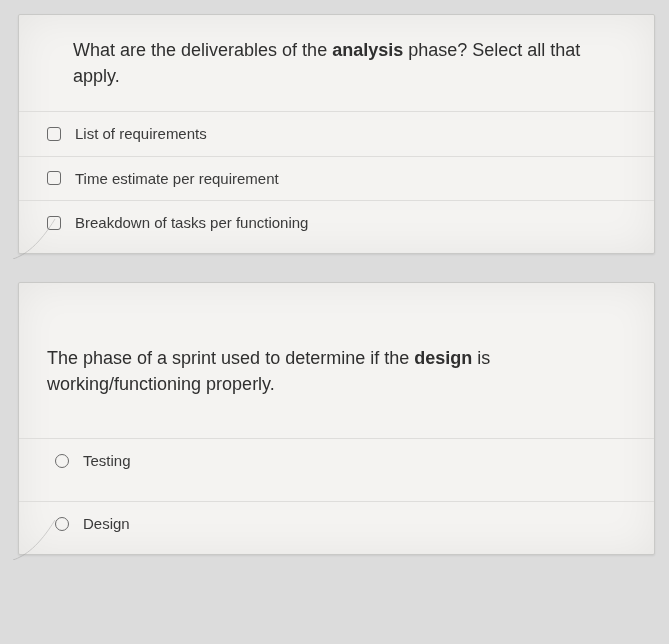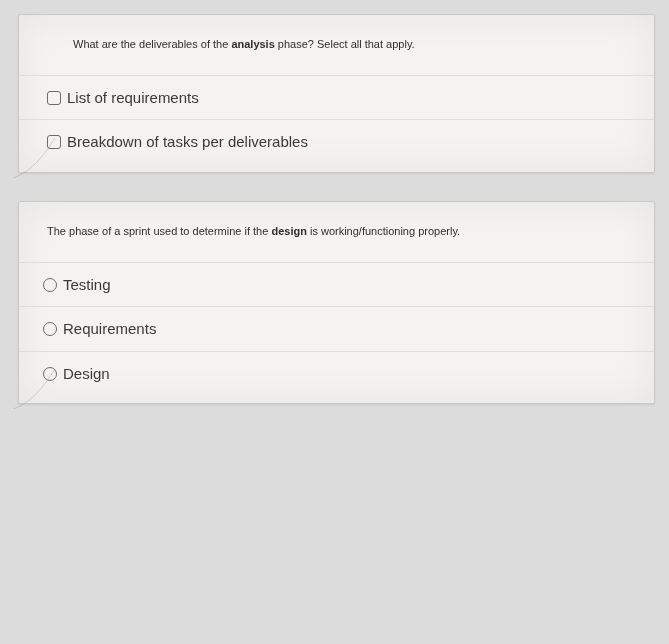--- a/index.html
+++ b/index.html
@@ -21,31 +21,31 @@
     background: #f4f3f1;
     border: 1px solid #c9c9c7;
     border-radius: 2px;
     box-shadow: inset 0 0 40px rgba(0,0,0,0.06), 0 1px 2px rgba(0,0,0,0.08);
     padding: 0;
     position: relative;
   }
   .card-inner { padding: 0 0 8px 0; }
   .question {
     padding: 22px 30px 22px 54px;
-    font-size: 11px;
+    font-size: 18px;
     line-height: 1.45;
     color: #2f2f2f;
   }
   .q-strong { font-weight: 600; }
   .option-row {
     border-top: 1px solid #dedddb;
     padding: 12px 18px 12px 28px;
     display: flex;
     align-items: center;
-    gap: 6px;
+    gap: 14px;
     font-size: 15px;
     color: #3a3a3a;
   }
   .checkbox {
     width: 14px; height: 14px;
     border: 1.5px solid #6b6b6b;
     border-radius: 3px;
     background: transparent;
     flex: 0 0 auto;
     display: inline-block;
@@ -59,64 +59,64 @@
     display: inline-block;
   }
   .option-label { line-height: 1.3; }
   .corner-curl {
     position: absolute;
     left: -6px; bottom: -6px;
     width: 48px; height: 48px;
     pointer-events: none;
     opacity: 0.35;
   }
-  .q2 .question { padding-left: 28px; }
-  .q2 .option-row { padding-left: 24px; }
+  .q2 .question { padding-left: 28px; margin-top: 40px; }
+  .q2 .option-row { padding-left: 36px; margin-top: 19px; }
 </style>
 </head>
 <body>
 
 <div class="page">
 
   <div class="card q1">
     <div class="card-inner">
       <div class="question">
         <span>What are the deliverables of the </span><span class="q-strong">analysis</span><span> phase? Select all that apply.</span>
       </div>
 
       <div class="option-row">
         <span class="checkbox"></span>
         <span class="option-label">List of requirements</span>
       </div>
       <div class="option-row">
         <span class="checkbox"></span>
-        <span class="option-label">Breakdown of tasks per deliverables</span>
+        <span class="option-label">Time estimate per requirement</span>
+      </div>
+      <div class="option-row">
+        <span class="checkbox"></span>
+        <span class="option-label">Breakdown of tasks per functioning</span>
       </div>
     </div>
     <svg class="corner-curl" viewBox="0 0 48 48">
         <path d="M0 48 C 12 44, 26 34, 42 8" stroke="#888" stroke-width="1" fill="none"></path>
       </svg>
   </div>
 
   <div class="card q2">
     <div class="card-inner">
       <div class="question">
         <span>The phase of a sprint used to determine if the </span><span class="q-strong">design</span><span> is working/functioning properly.</span>
       </div>
 
       <div class="option-row">
         <span class="radio"></span>
         <span class="option-label">Testing</span>
       </div>
       <div class="option-row">
         <span class="radio"></span>
-        <span class="option-label">Requirements</span>
-      </div>
-      <div class="option-row">
-        <span class="radio"></span>
         <span class="option-label">Design</span>
       </div>
     </div>
     <svg class="corner-curl" viewBox="0 0 48 48">
         <path d="M0 48 C 12 44, 26 34, 42 8" stroke="#888" stroke-width="1" fill="none"></path>
       </svg>
   </div>
 
 </div>
 

